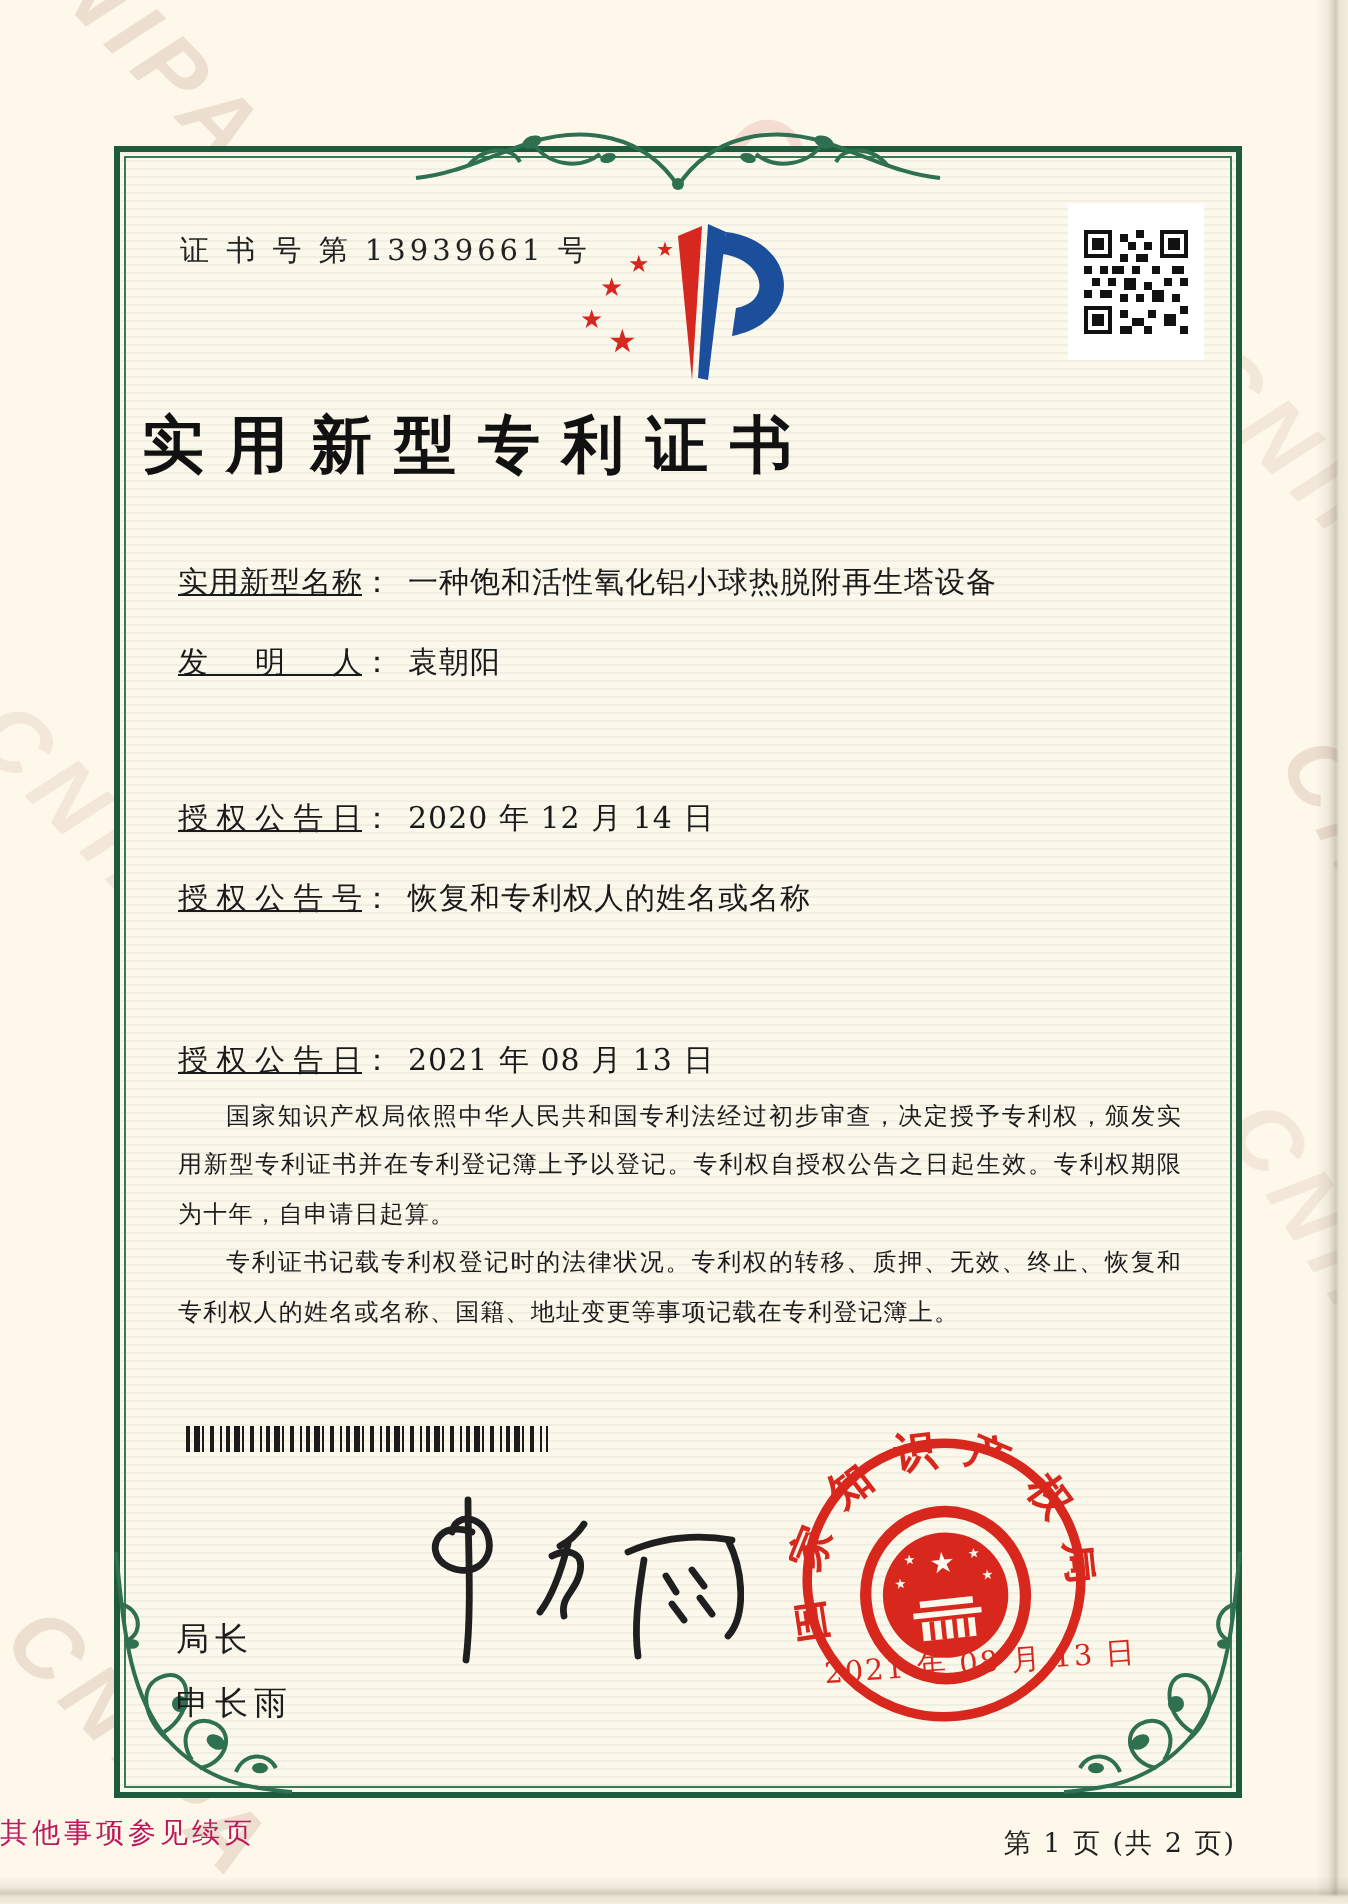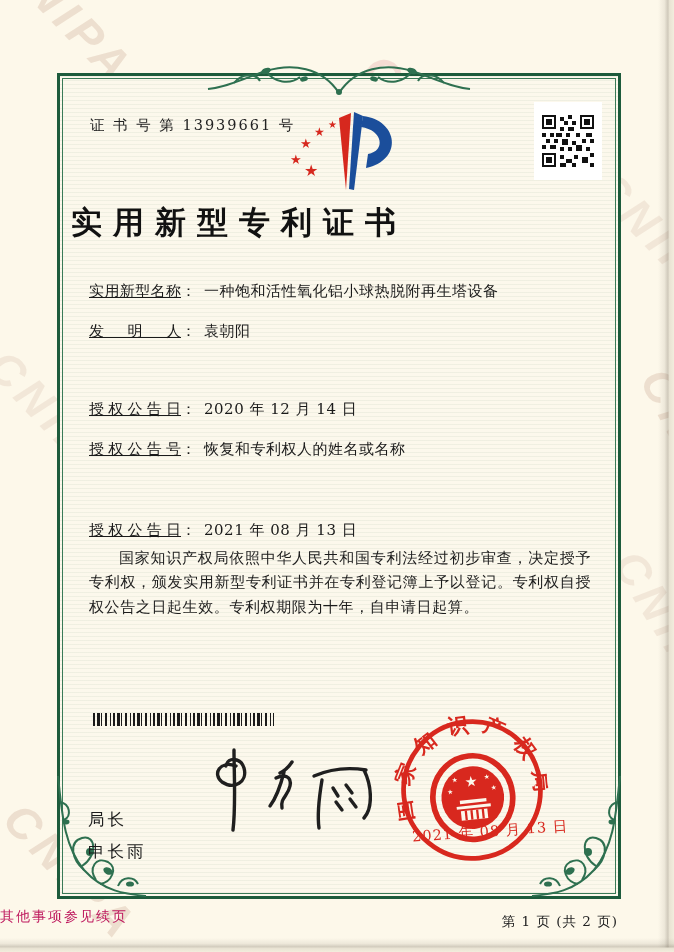--- a/index.html
+++ b/index.html
@@ -36,21 +36,21 @@
   .title{position:absolute;left:0;top:126px;width:100%;text-align:left;
     font-size:31px;font-weight:bold;letter-spacing:11px;text-indent:11px;color:#111;}
   
   .row{position:absolute;left:29px;right:26px;height:22px;font-size:15px;white-space:nowrap;}
   .row .lab{display:inline-block;width:92px;text-align:justify;text-align-last:justify;vertical-align:top;text-decoration:underline;}
   .row .colon{display:inline-block;margin-right:8px;}
   .row .val{letter-spacing:0.5px;}
   .grant2{position:absolute;left:290px;top:0;}
   
   .paras{position:absolute;left:29px;top:470px;width:502px;
-    font-size:15px;line-height:24.4px;text-align:justify;color:#1c1c1c;}
+    font-size:12px;line-height:24.4px;text-align:justify;color:#1c1c1c;}
   .paras p{margin:0;text-indent:2em;letter-spacing:0.6px;}
   
   .barcode{position:absolute;left:33px;top:637px;width:181px;height:13px;
     background:repeating-linear-gradient(90deg,
       #1b1b1b 0 2px,transparent 2px 4px,#1b1b1b 4px 7px,transparent 7px 8px,
       #1b1b1b 8px 9px,transparent 9px 12px,#1b1b1b 12px 14px,transparent 14px 17px,
       #1b1b1b 17px 18px,transparent 18px 20px);}
   
   .signer{position:absolute;left:28px;top:694px;
     font-family:"Liberation Sans","DejaVu Sans",sans-serif;font-size:16.5px;letter-spacing:3px;color:#1c1c1c;margin-top:39px;}
@@ -210,20 +210,21 @@
     </div>
     <div class="row" style="top:364px;">
       <span class="lab">授权公告号</span><span class="colon">：</span><span class="val">恢复和专利权人的姓名或名称</span>
     </div>
     <div class="row" style="top:445px;">
       <span class="lab">授权公告日</span><span class="colon">：</span><span class="val">2021 年 08 月 13 日</span>
     </div>
 
     <div class="paras">
       <p>国家知识产权局依照中华人民共和国专利法经过初步审查，决定授予专利权，颁发实用新型专利证书并在专利登记簿上予以登记。专利权自授权公告之日起生效。专利权期限为十年，自申请日起算。</p>
+      <p>专利证书记载专利权登记时的法律状况。专利权的转移、质押、无效、终止、恢复和专利权人的姓名或名称、国籍、地址变更等事项记载在专利登记簿上。</p>
     </div>
 
     <div class="barcode"></div>
 
     <div class="signer">
       <div>局长</div>
       <div>申长雨</div>
     </div>
 
     <svg class="signature" width="180" height="90" viewBox="0 0 180 90">

